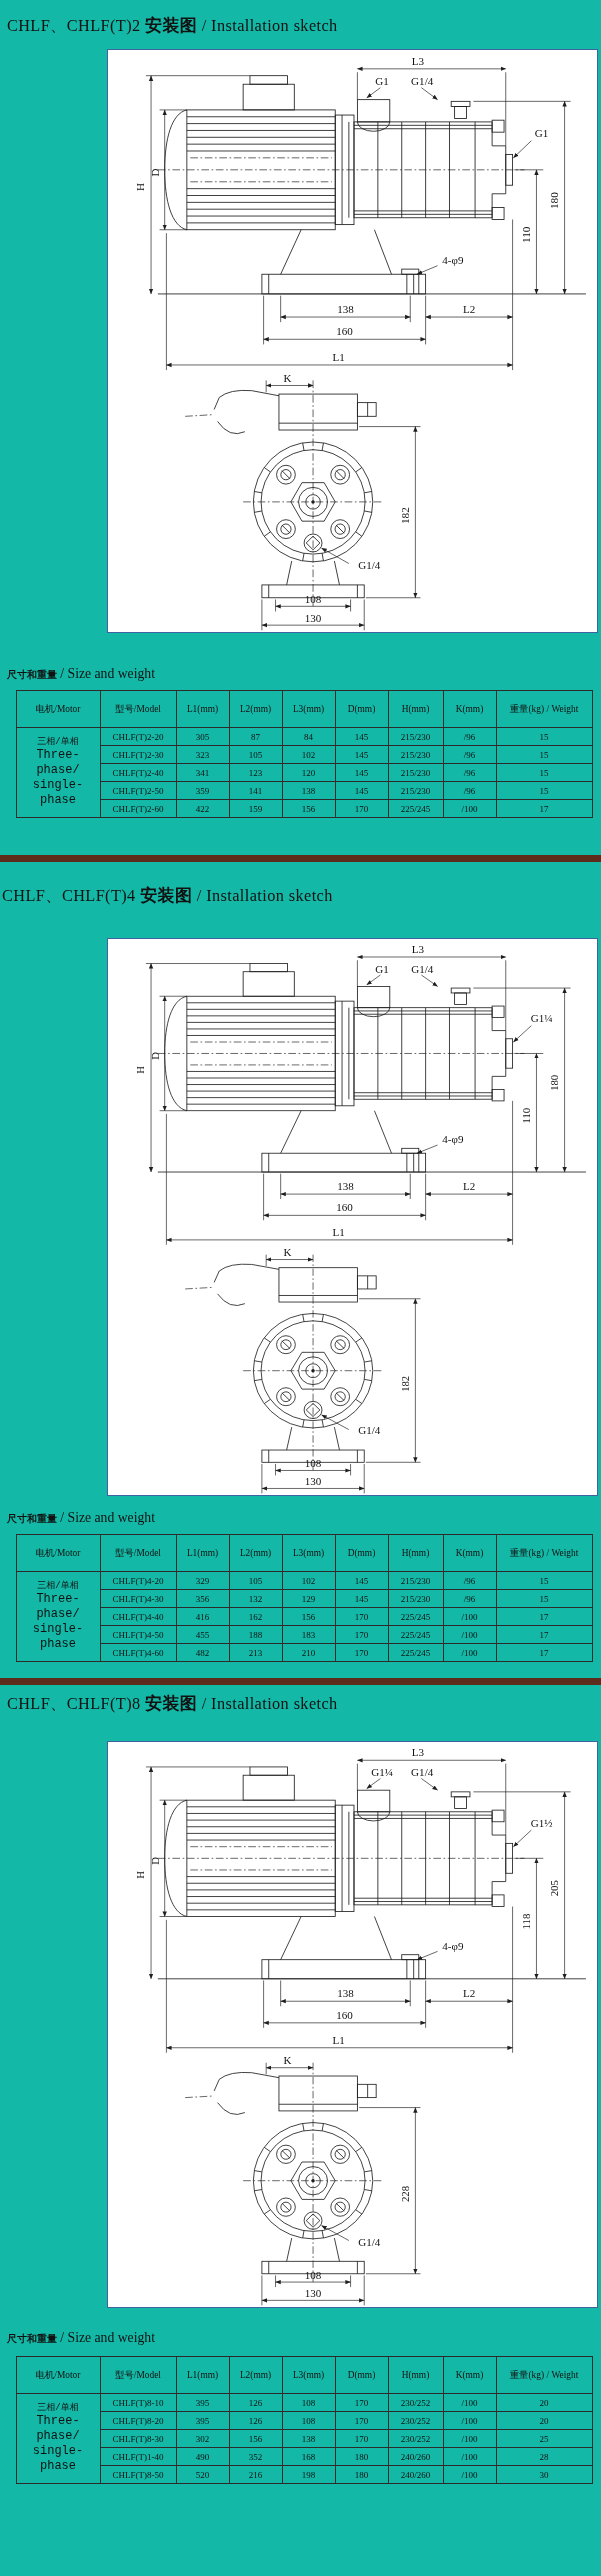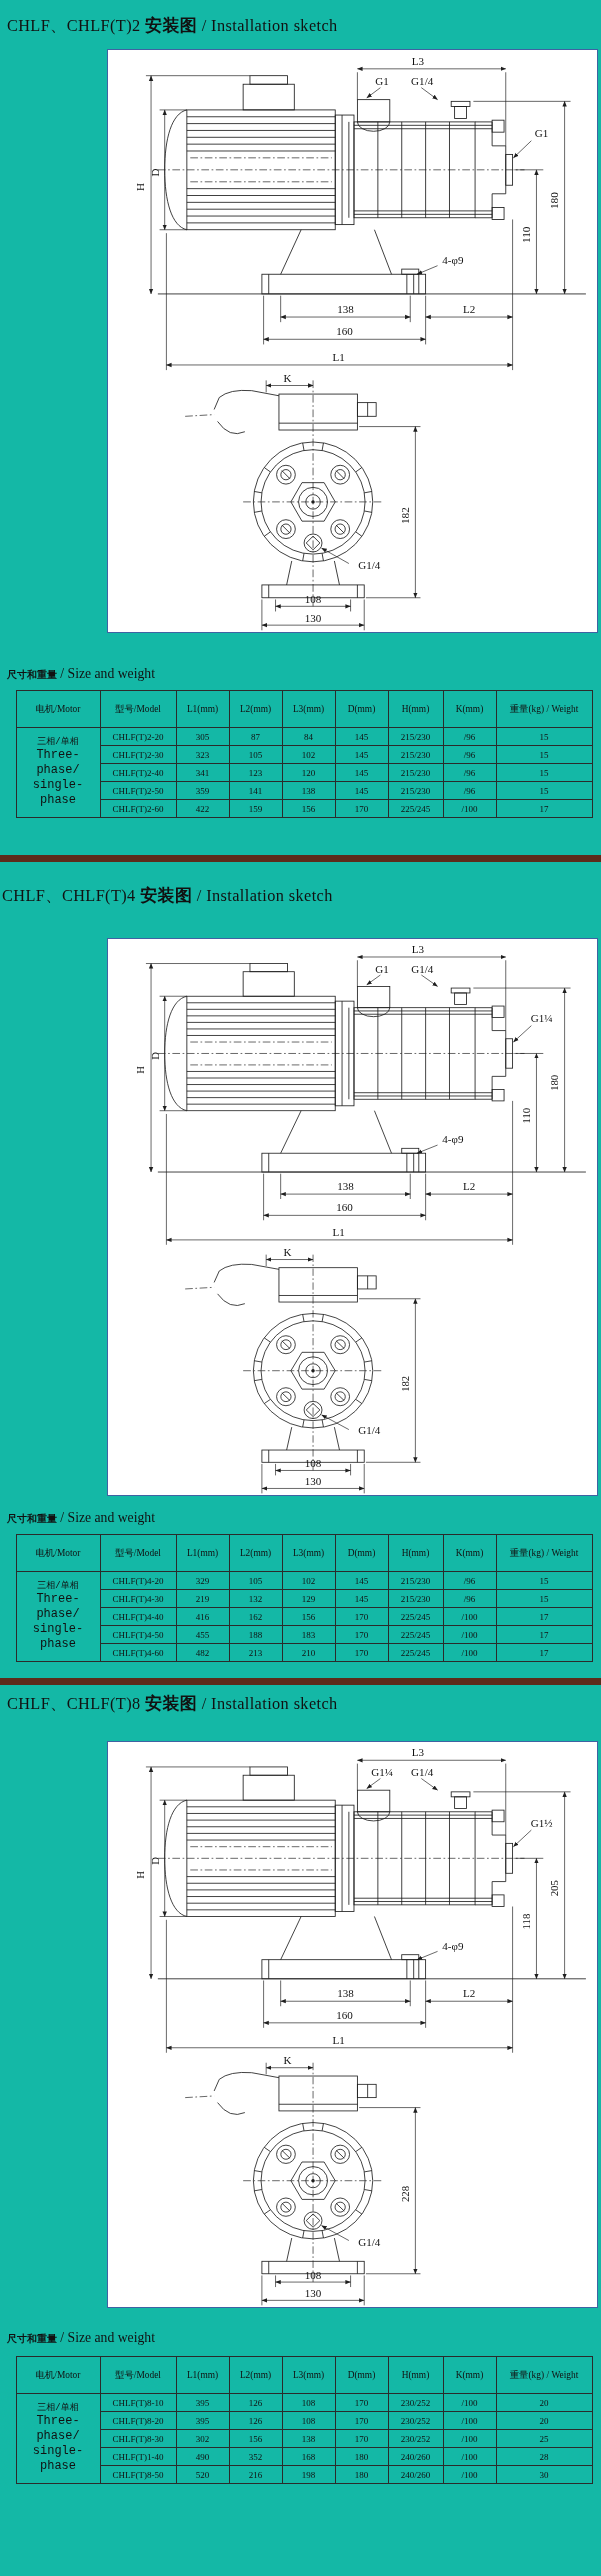--- a/index.html
+++ b/index.html
@@ -321,21 +321,21 @@
           <td class="">329</td>
           <td class="">105</td>
           <td class="">102</td>
           <td class="">145</td>
           <td class="">215/230</td>
           <td class="">/96</td>
           <td class="">15</td>
         </tr>
         <tr>
           <td class="model">CHLF(T)4-30</td>
-          <td class="">219</td>
+          <td class="">356</td>
           <td class="">132</td>
           <td class="">129</td>
           <td class="">145</td>
           <td class="">215/230</td>
           <td class="">/96</td>
           <td class="">15</td>
         </tr>
         <tr>
           <td class="model">CHLF(T)4-40</td>
           <td class="">416</td>

